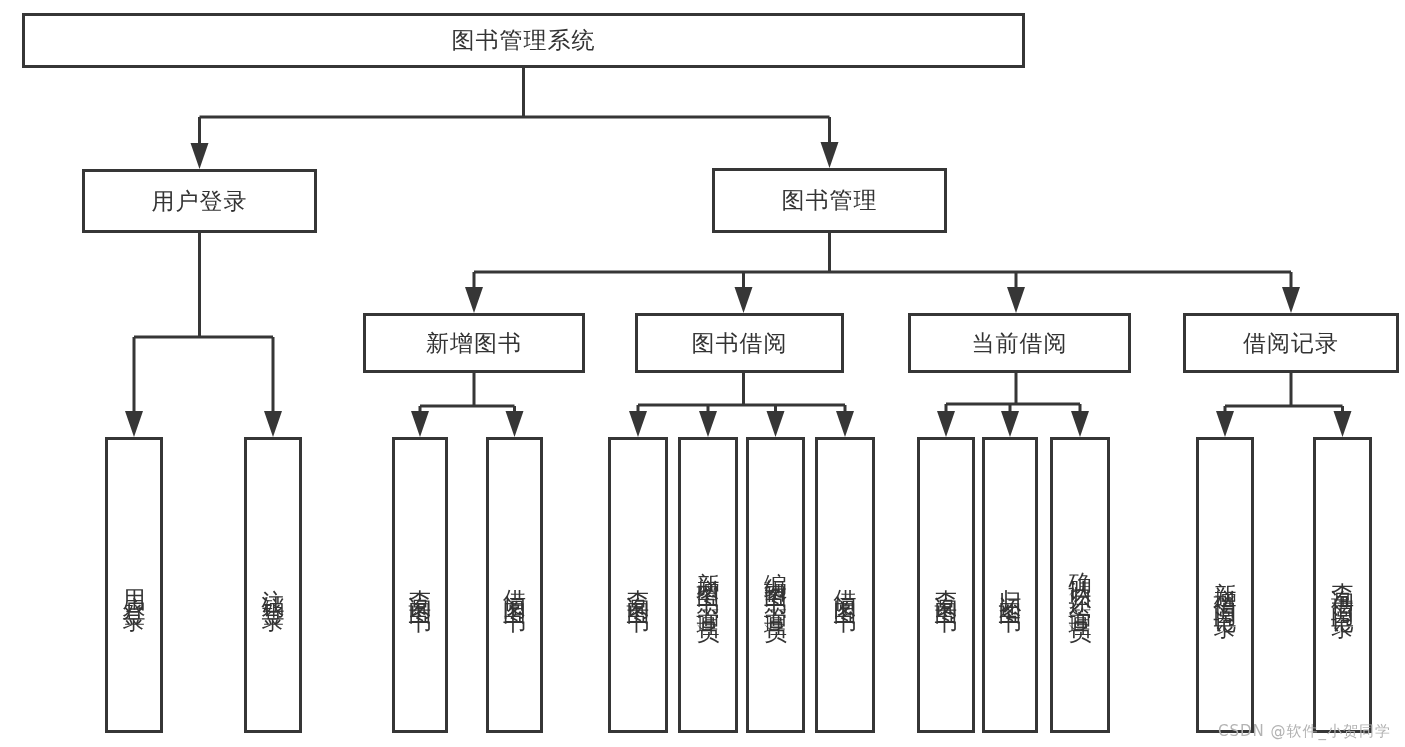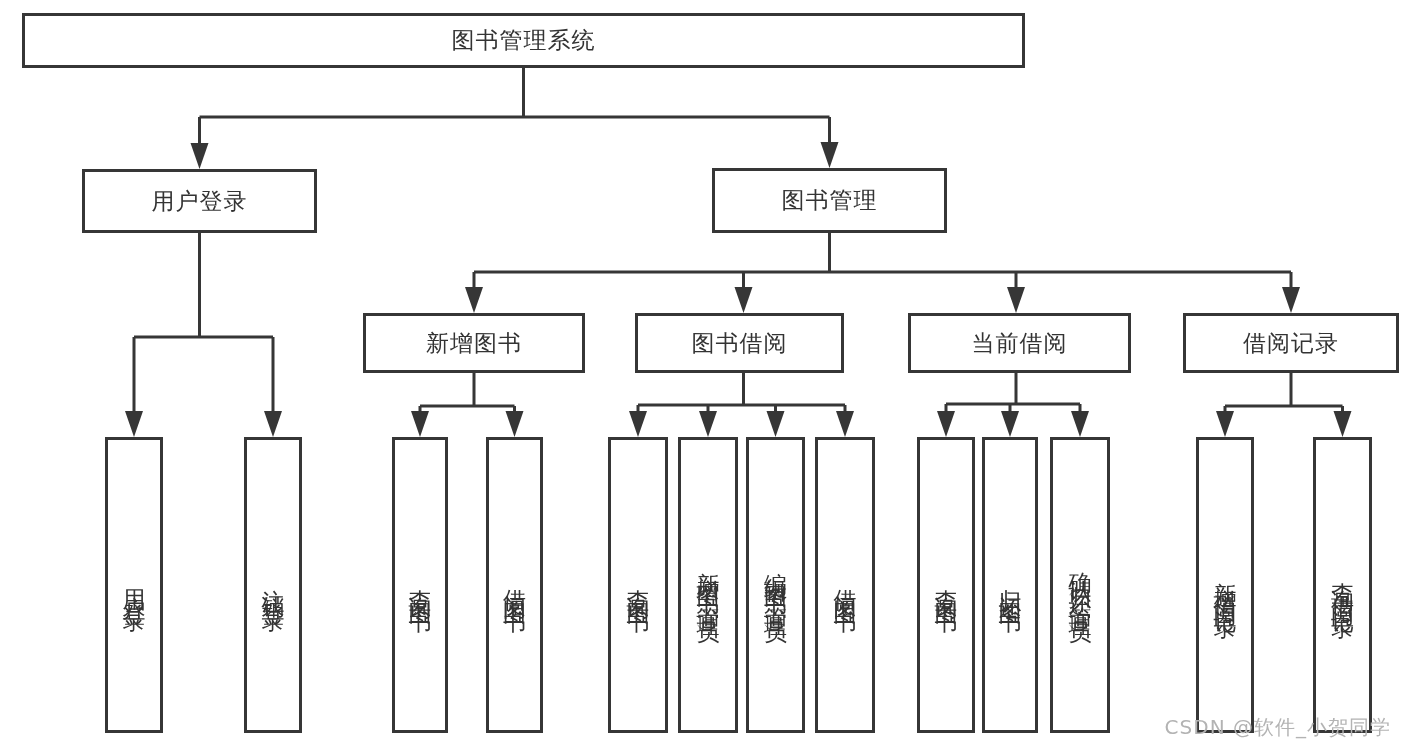--- a/index.html
+++ b/index.html
@@ -38,21 +38,21 @@
     text-orientation: mixed;
     font-size: 23px;
     letter-spacing: 7px;
     line-height: 1;
     white-space: nowrap;
   }
   #watermark {
     position: absolute;
     right: 14px;
     bottom: 6px;
-    font-size: 20px;
+    font-size: 15px;
     color: #b3b3b3;
     letter-spacing: 1px;
     z-index: 5;
   }
 </style>
 </head>
 <body>
 
 <div id="stage">
 

